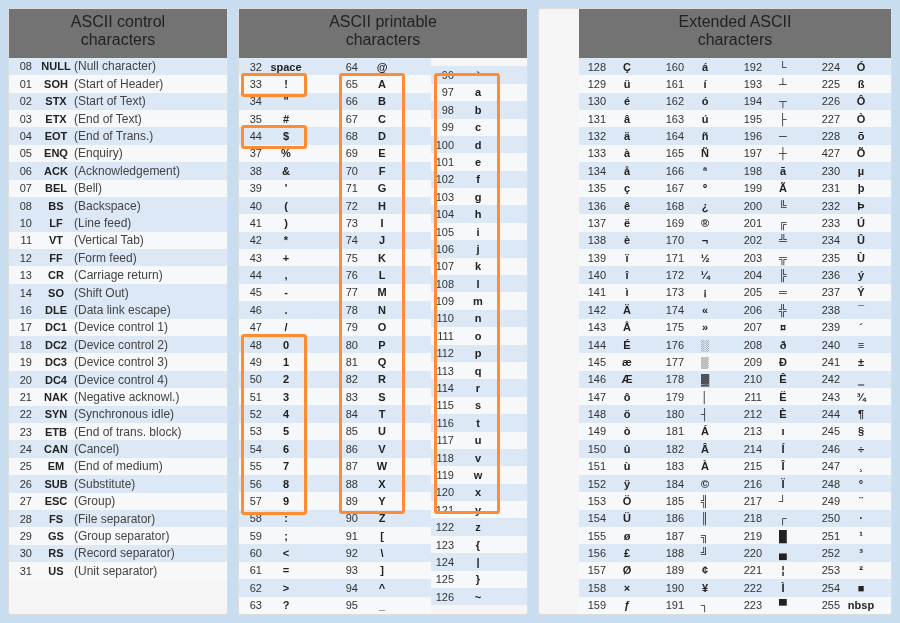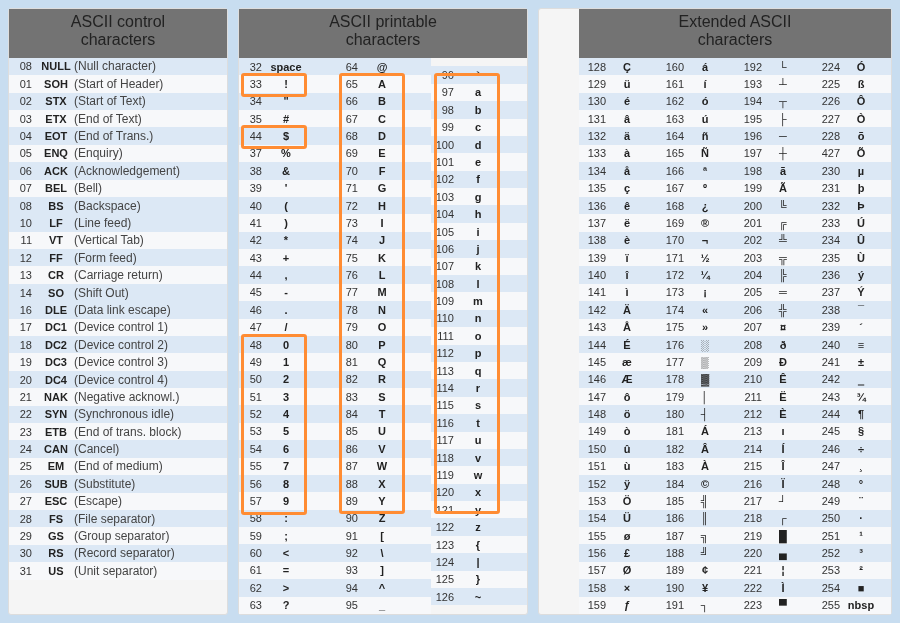--- a/index.html
+++ b/index.html
@@ -211,21 +211,21 @@
         <span class="desc">(End of medium)</span>
       </div>
       <div class="row even">
         <span class="code">26</span>
         <span class="char">SUB</span>
         <span class="desc">(Substitute)</span>
       </div>
       <div class="row odd">
         <span class="code">27</span>
         <span class="char">ESC</span>
-        <span class="desc">(Escape)</span>
+        <span class="desc">(Group)</span>
       </div>
       <div class="row even">
         <span class="code">28</span>
         <span class="char">FS</span>
         <span class="desc">(File separator)</span>
       </div>
       <div class="row odd">
         <span class="code">29</span>
         <span class="char">GS</span>
         <span class="desc">(Group separator)</span>

